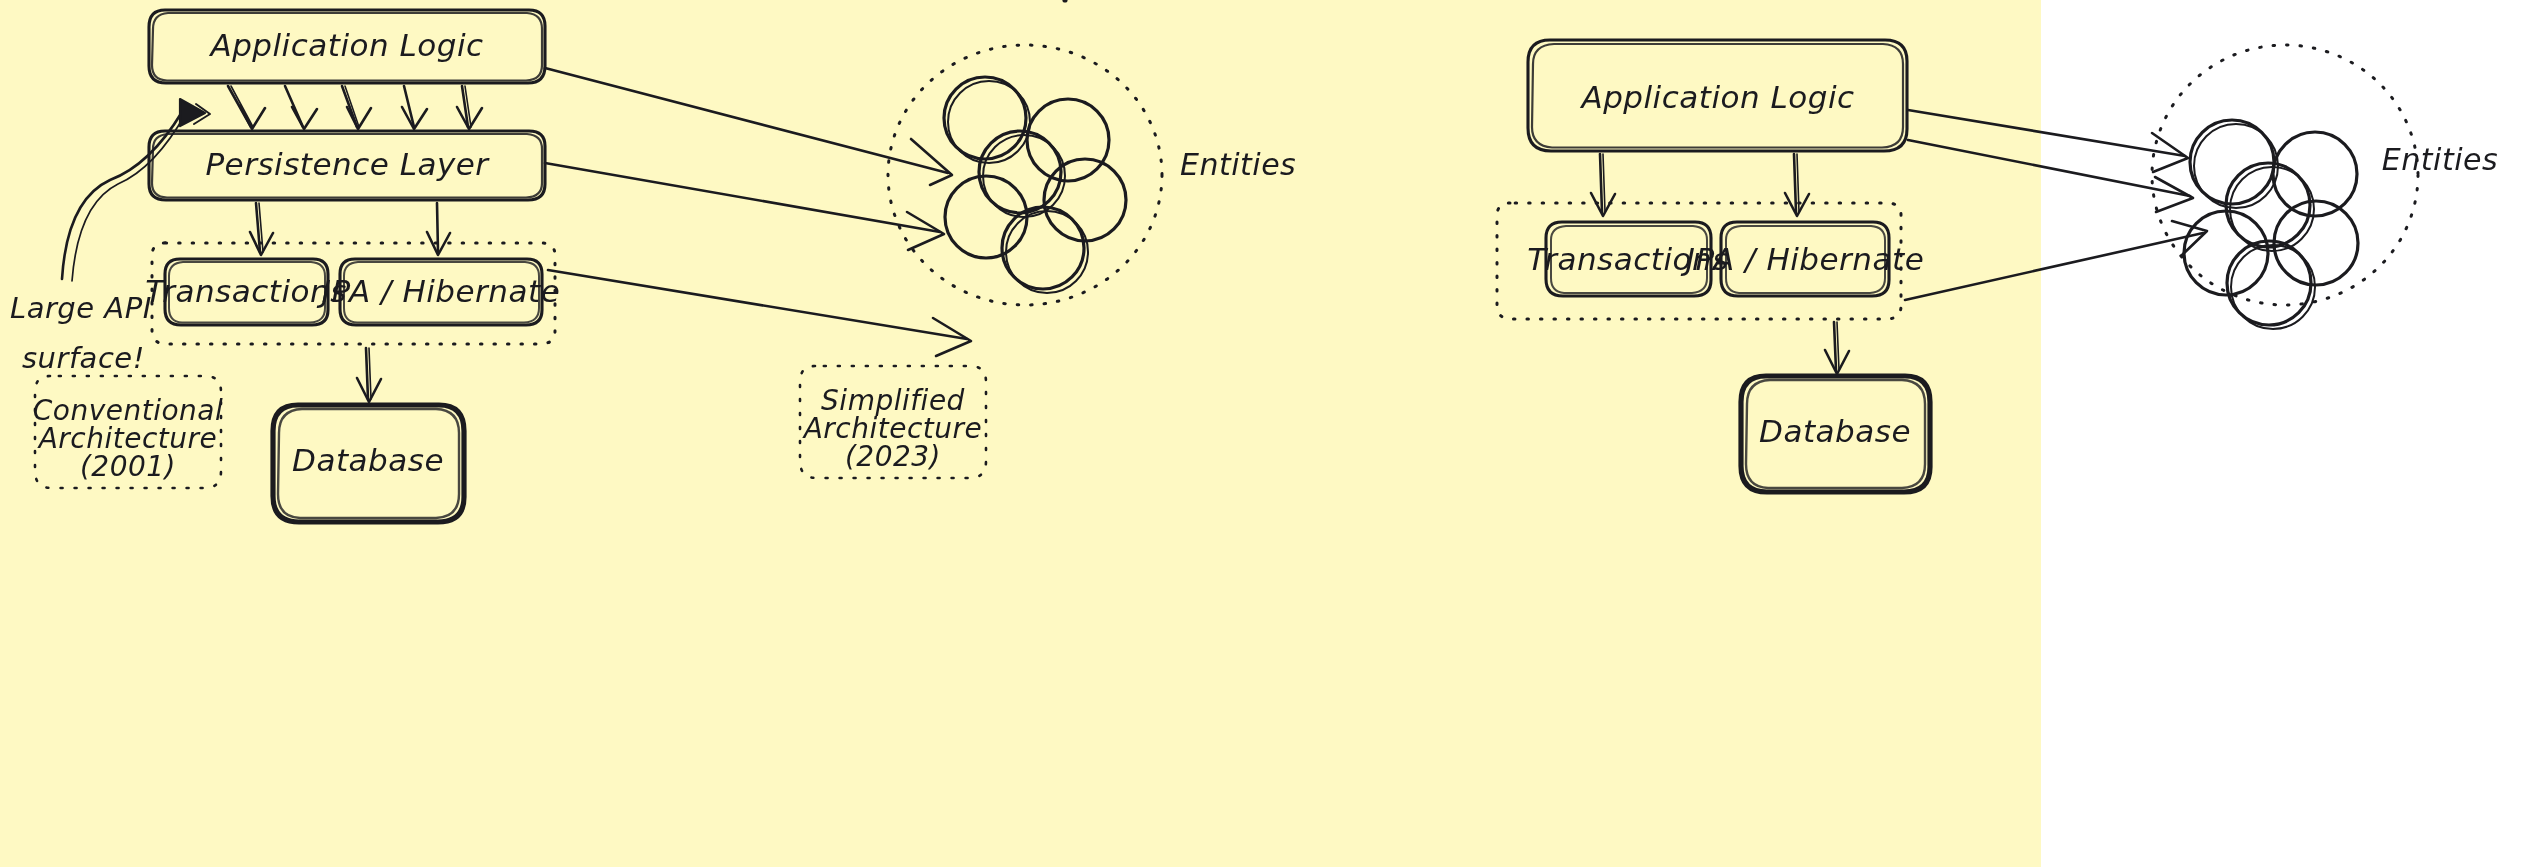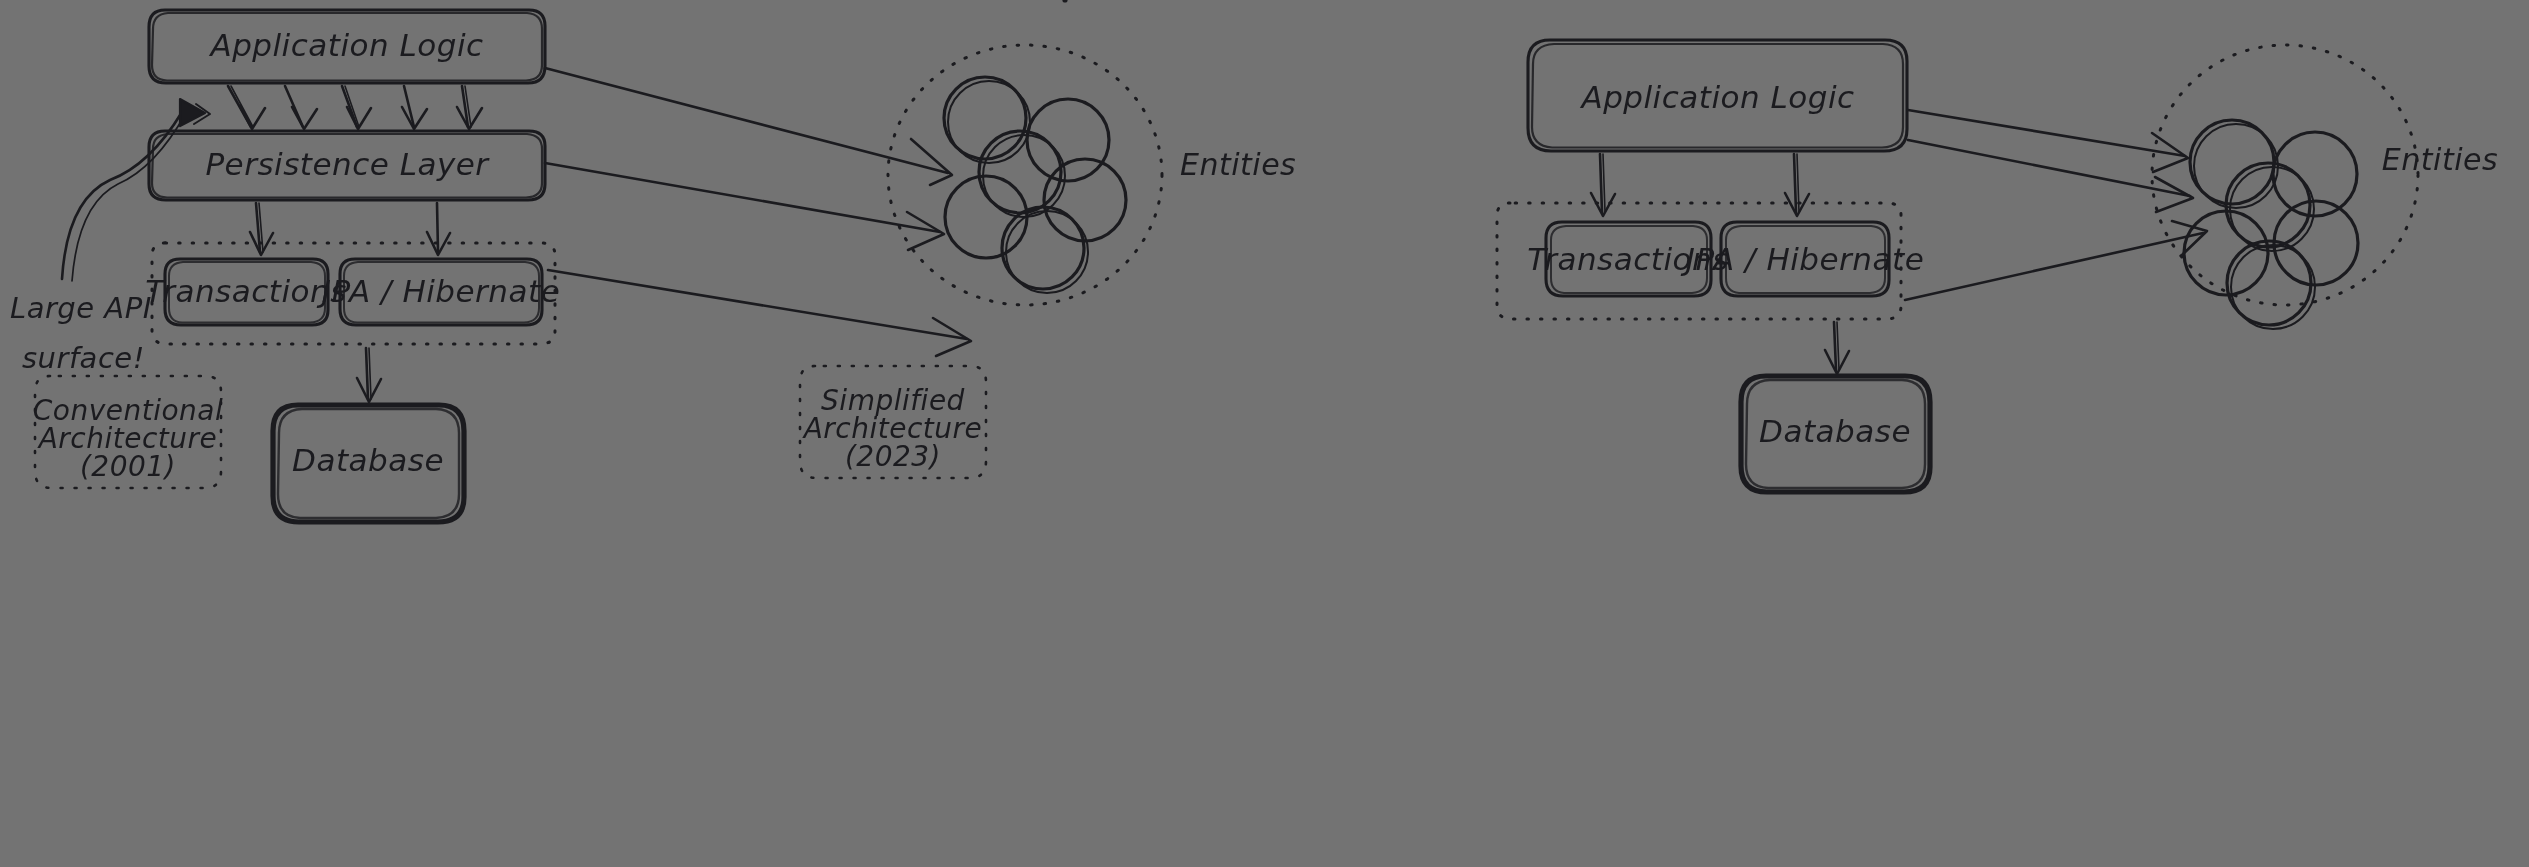--- a/index.html
+++ b/index.html
@@ -8,23 +8,23 @@
     background: #ffffff;
   }
   body {
     width: 2529px;
     height: 867px;
     font-family: "DejaVu Sans", sans-serif;
     overflow: hidden;
   }
   #canvas {
     position: relative;
-    width: 2529px;
+    width: 2041px;
     height: 867px;
-    background: #737373;
+    background: #fef9c3;
   }
   svg#diagram {
     position: absolute;
     top: 0; left: 0;
     width: 2529px;
     height: 867px;
     display: block;
   }
   .hw-text {
     font-family: "DejaVu Sans", sans-serif;

